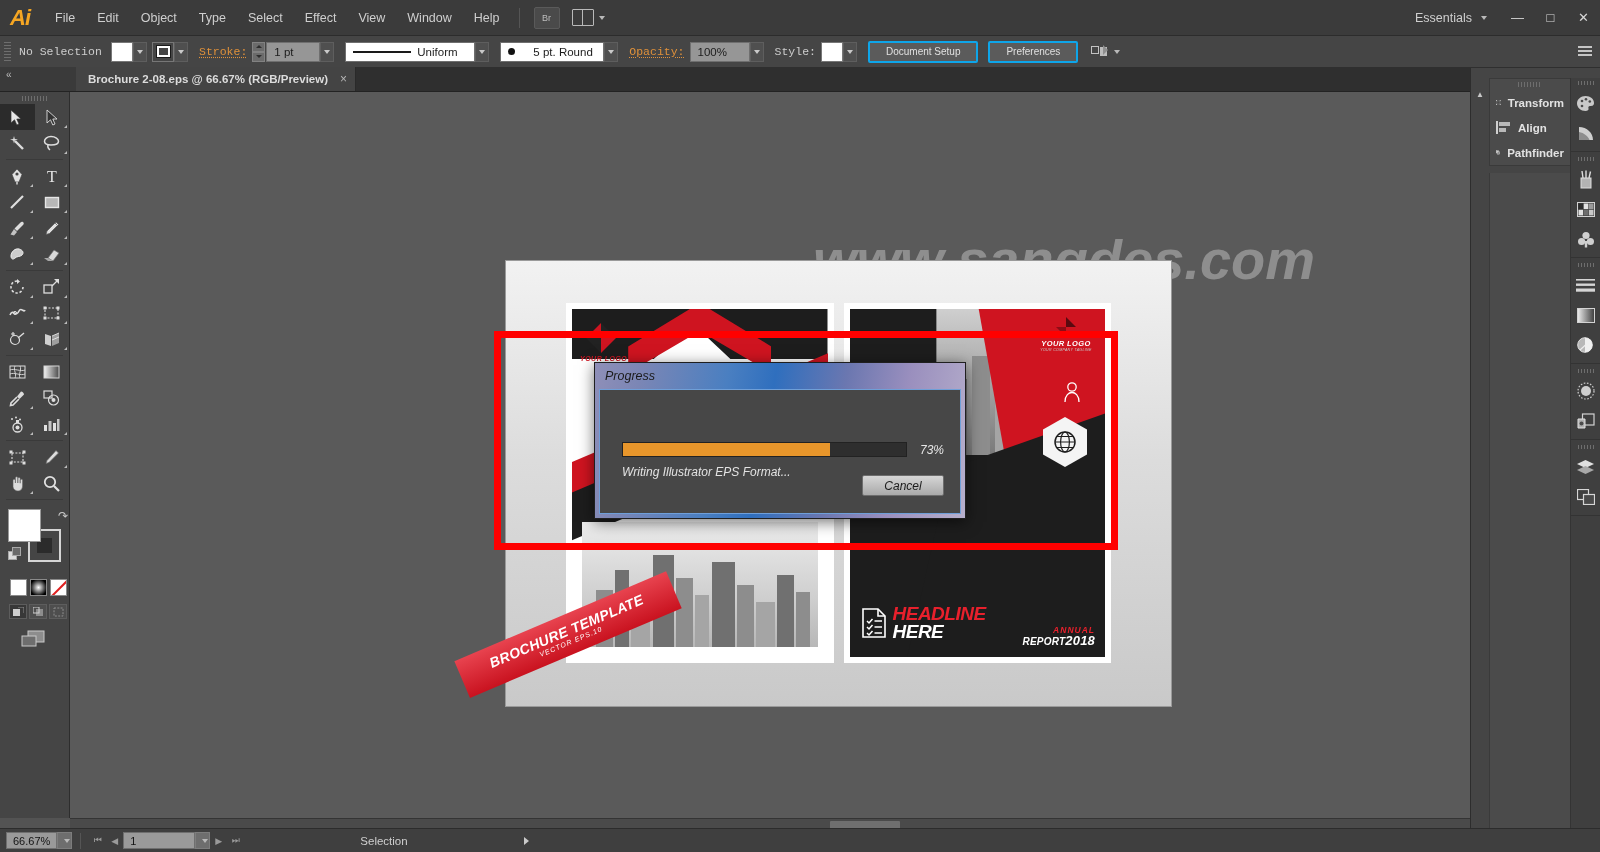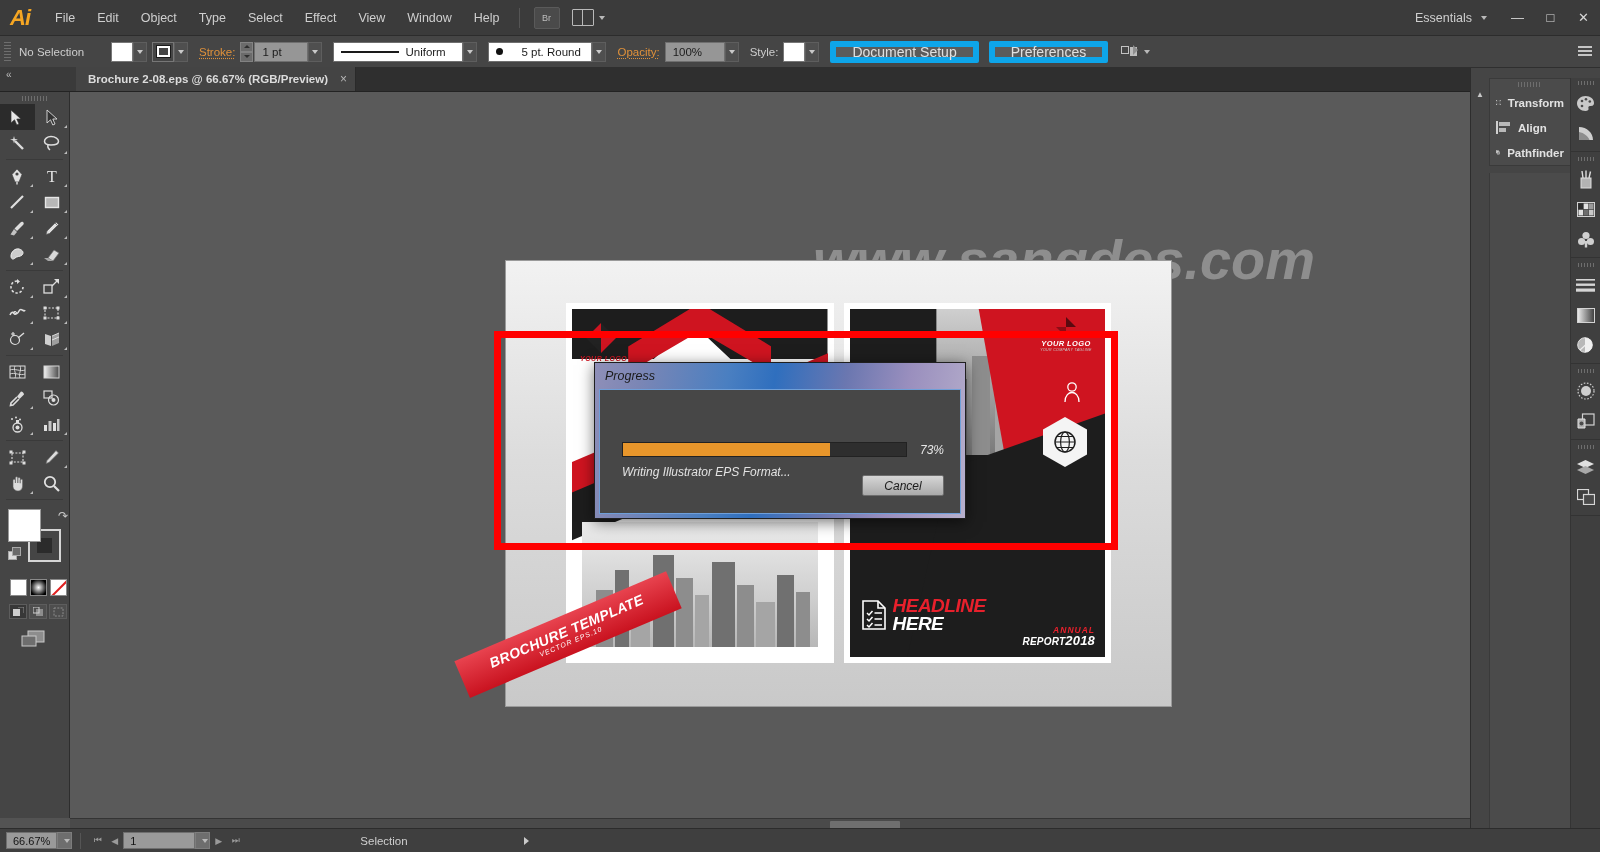--- a/index.html
+++ b/index.html
@@ -52,21 +52,21 @@
 
   
   .controlbar{
     position:absolute; left:0; top:36px; width:1600px; height:32px;
     background:#454545; border-bottom:1px solid #2f2f2f;
     display:flex; align-items:center; padding-left:4px;
   }
   .grip{ width:7px;height:20px;
     background:repeating-linear-gradient(to bottom,#6e6e6e 0 1px,transparent 1px 3px);
     margin-right:8px;}
-  .cb-label{ font-size:11.5px; color:#cdcdcd; white-space:nowrap;}
+  .cb-label{ font-size:11.5px; color:#cdcdcd; white-space:nowrap;font-family:Liberation Mono, monospace;}
   .cb-label.orange{ color:#e0913a; text-decoration:underline; text-decoration-style:dotted; text-underline-offset:2px;}
   .sw-box{ width:22px;height:20px;border:1px solid #777; background:#fff;}
   .sw-box.stroke{ background:#454545; display:flex;align-items:center;justify-content:center;}
   .sw-box.stroke i{ width:13px;height:11px;border:2px solid #fff; background:#454545; box-shadow:0 0 0 1px #1b1b1b;}
   .mini-dd{
     width:14px;height:20px;background:#4f4f4f;border:1px solid #5e5e5e;
     display:flex;align-items:center;justify-content:center;
   }
   .mini-dd .caret{ margin:0; border-top-color:#c9c9c9;}
   .stepper{ display:flex;flex-direction:column; width:13px; height:20px; margin-right:1px;}
@@ -77,22 +77,22 @@
   .field{
     height:20px; background:#969696; color:#1c1c1c; font-size:11.5px;
     display:flex;align-items:center; padding:0 7px; border:1px solid #6f6f6f;
     min-width:54px;
   }
   .field.profile{ background:#ffffff; min-width:130px; gap:6px; justify-content:flex-start;}
   .field.profile .rule{ width:58px;height:2px;background:#1a1a1a;}
   .field.brush{ background:#ffffff; min-width:104px; gap:18px;}
   .field.brush .dot{ width:7px;height:7px;border-radius:50%;background:#111;}
   .btn{
-    height:22px; background:#5b5b5b; border:6px solid #0ea5e9; border-radius:2px;
-    color:#e0e0e0; font-size:14px; display:flex;align-items:center;justify-content:center;
+    height:22px; background:#5b5b5b; border:2px solid #0ea5e9; border-radius:2px;
+    color:#e0e0e0; font-size:10px; display:flex;align-items:center;justify-content:center;
     padding:0 16px; cursor:default;
   }
   .cb-gap{ width:11px; }
   .cb-gap-sm{ width:5px; }
   .align-icon{ width:20px;height:18px; display:flex;align-items:center;justify-content:center;}
   .cb-right{ margin-left:auto; margin-right:8px; display:flex; align-items:center;}
   .hamburger{ width:14px;height:12px;
     background:repeating-linear-gradient(to bottom,#c5c5c5 0 2px,transparent 2px 4px);}
 
   
@@ -215,21 +215,21 @@
   .rp-logo-sub{ font-size:3.6px; color:#c9c9c9; letter-spacing:.3px;}
   .rp-person{ position:absolute; right:24px; top:72px; }
   .rp-hex{ position:absolute; right:18px; top:108px; width:44px;height:50px;
     background:#f4f4f4; clip-path:polygon(50% 0,100% 25%,100% 75%,50% 100%,0 75%,0 25%);
     display:flex;align-items:center;justify-content:center;}
   .rp-cols{ position:absolute; left:12px; top:118px; width:116px; display:flex; gap:8px;}
   .rp-col{ flex:1;}
   .tline{ height:1.6px; background:#bdbdbd; margin-bottom:2.4px; opacity:.82;}
   .tline.s{ width:62%;}
   .tline.m{ width:84%;}
-  .rp-headline{ position:absolute; left:12px; bottom:24px; display:flex; align-items:center; gap:7px;}
+  .rp-headline{ position:absolute; left:12px; bottom:16px; display:flex; align-items:center; gap:7px;}
   .rp-doc-icon{ width:24px;height:30px;}
   .rp-hl1{ font-size:19px; font-weight:bold; color:#e8202c; line-height:.92; letter-spacing:-.5px;}
   .rp-hl2{ font-size:19px; font-weight:bold; color:#fff; line-height:.95; letter-spacing:-.5px;}
   .rp-annual{ position:absolute; right:10px; bottom:10px; text-align:right; line-height:1;}
   .rp-an1{ font-size:8.5px; font-weight:bold; color:#e8202c; letter-spacing:1px;}
   .rp-an2{ font-size:10px; font-weight:bold; color:#fff; letter-spacing:.2px;}
   .rp-an2 b{ font-size:13px;}
 
   .ribbon{
     position:absolute; left:-36px; bottom:8px; width:230px; height:40px;

